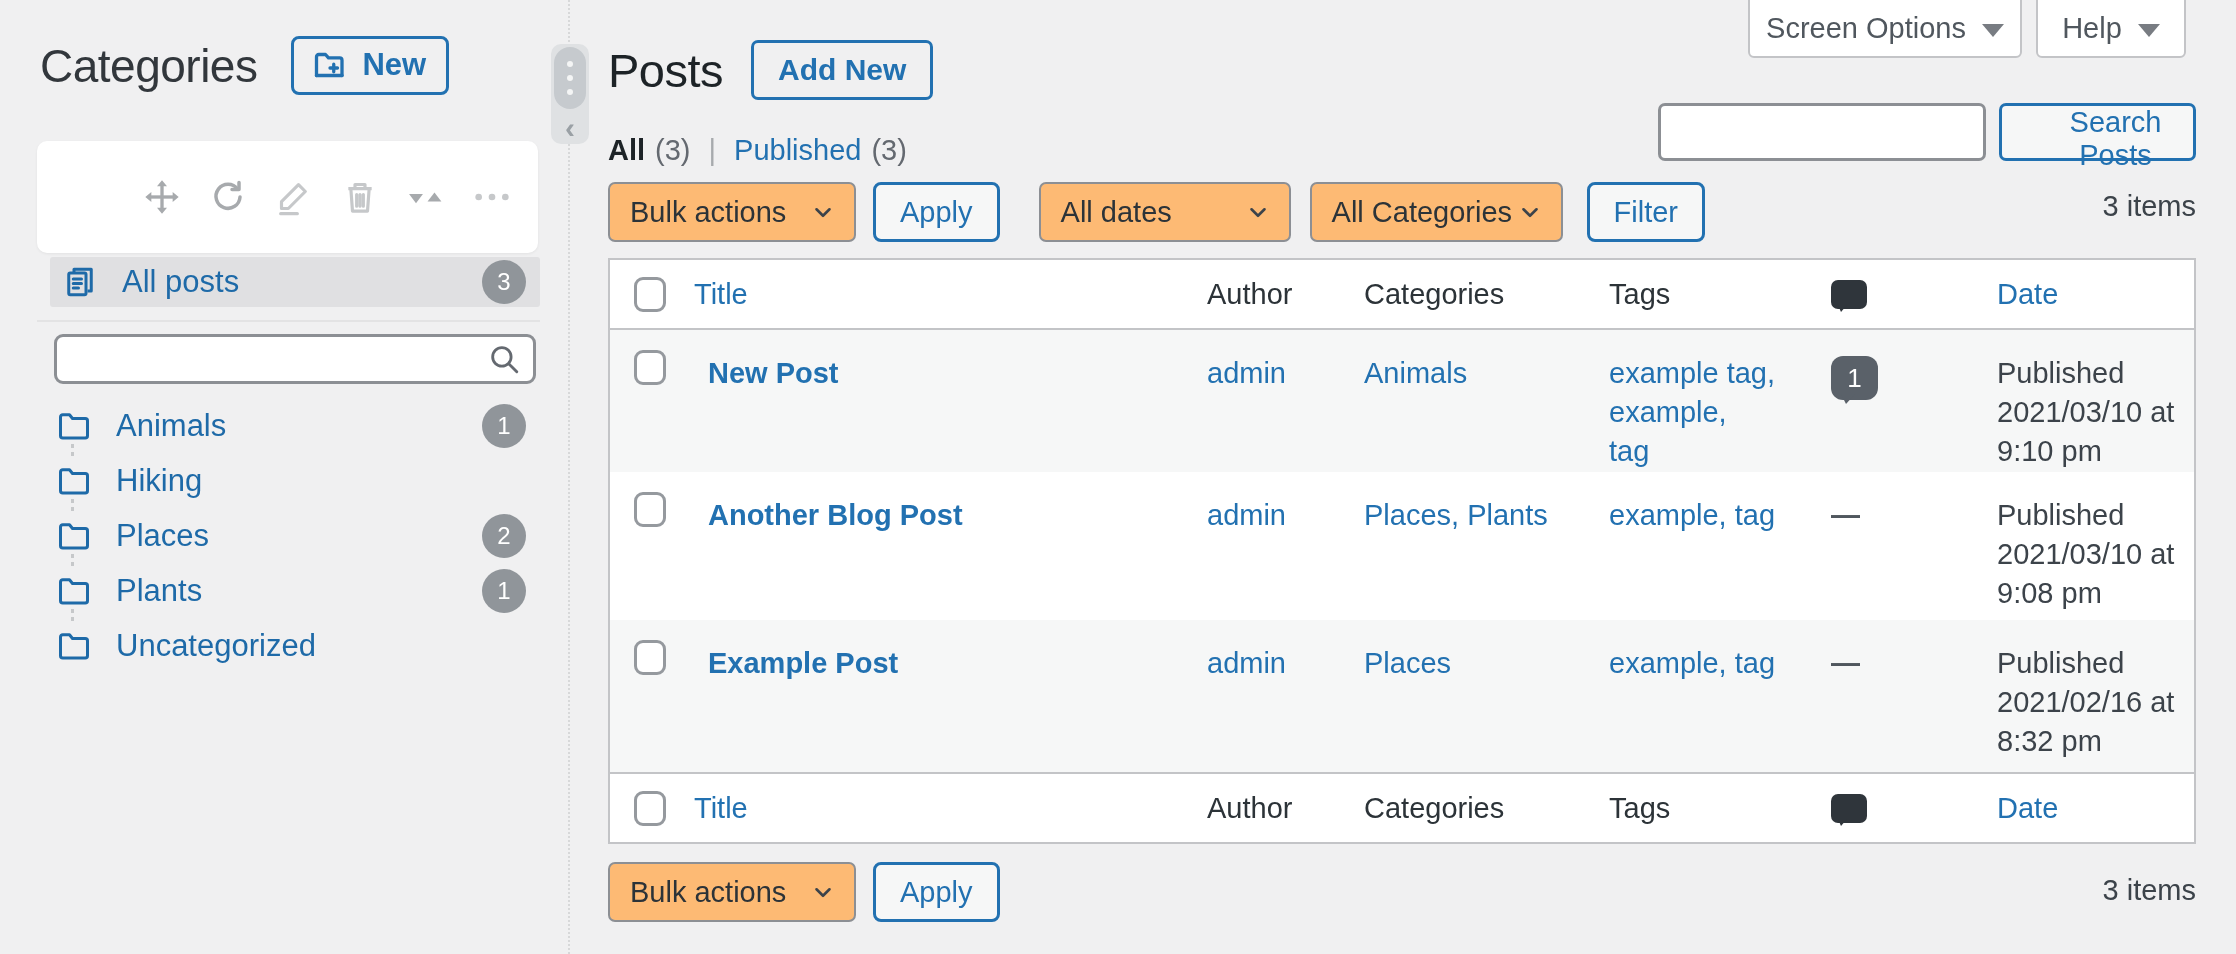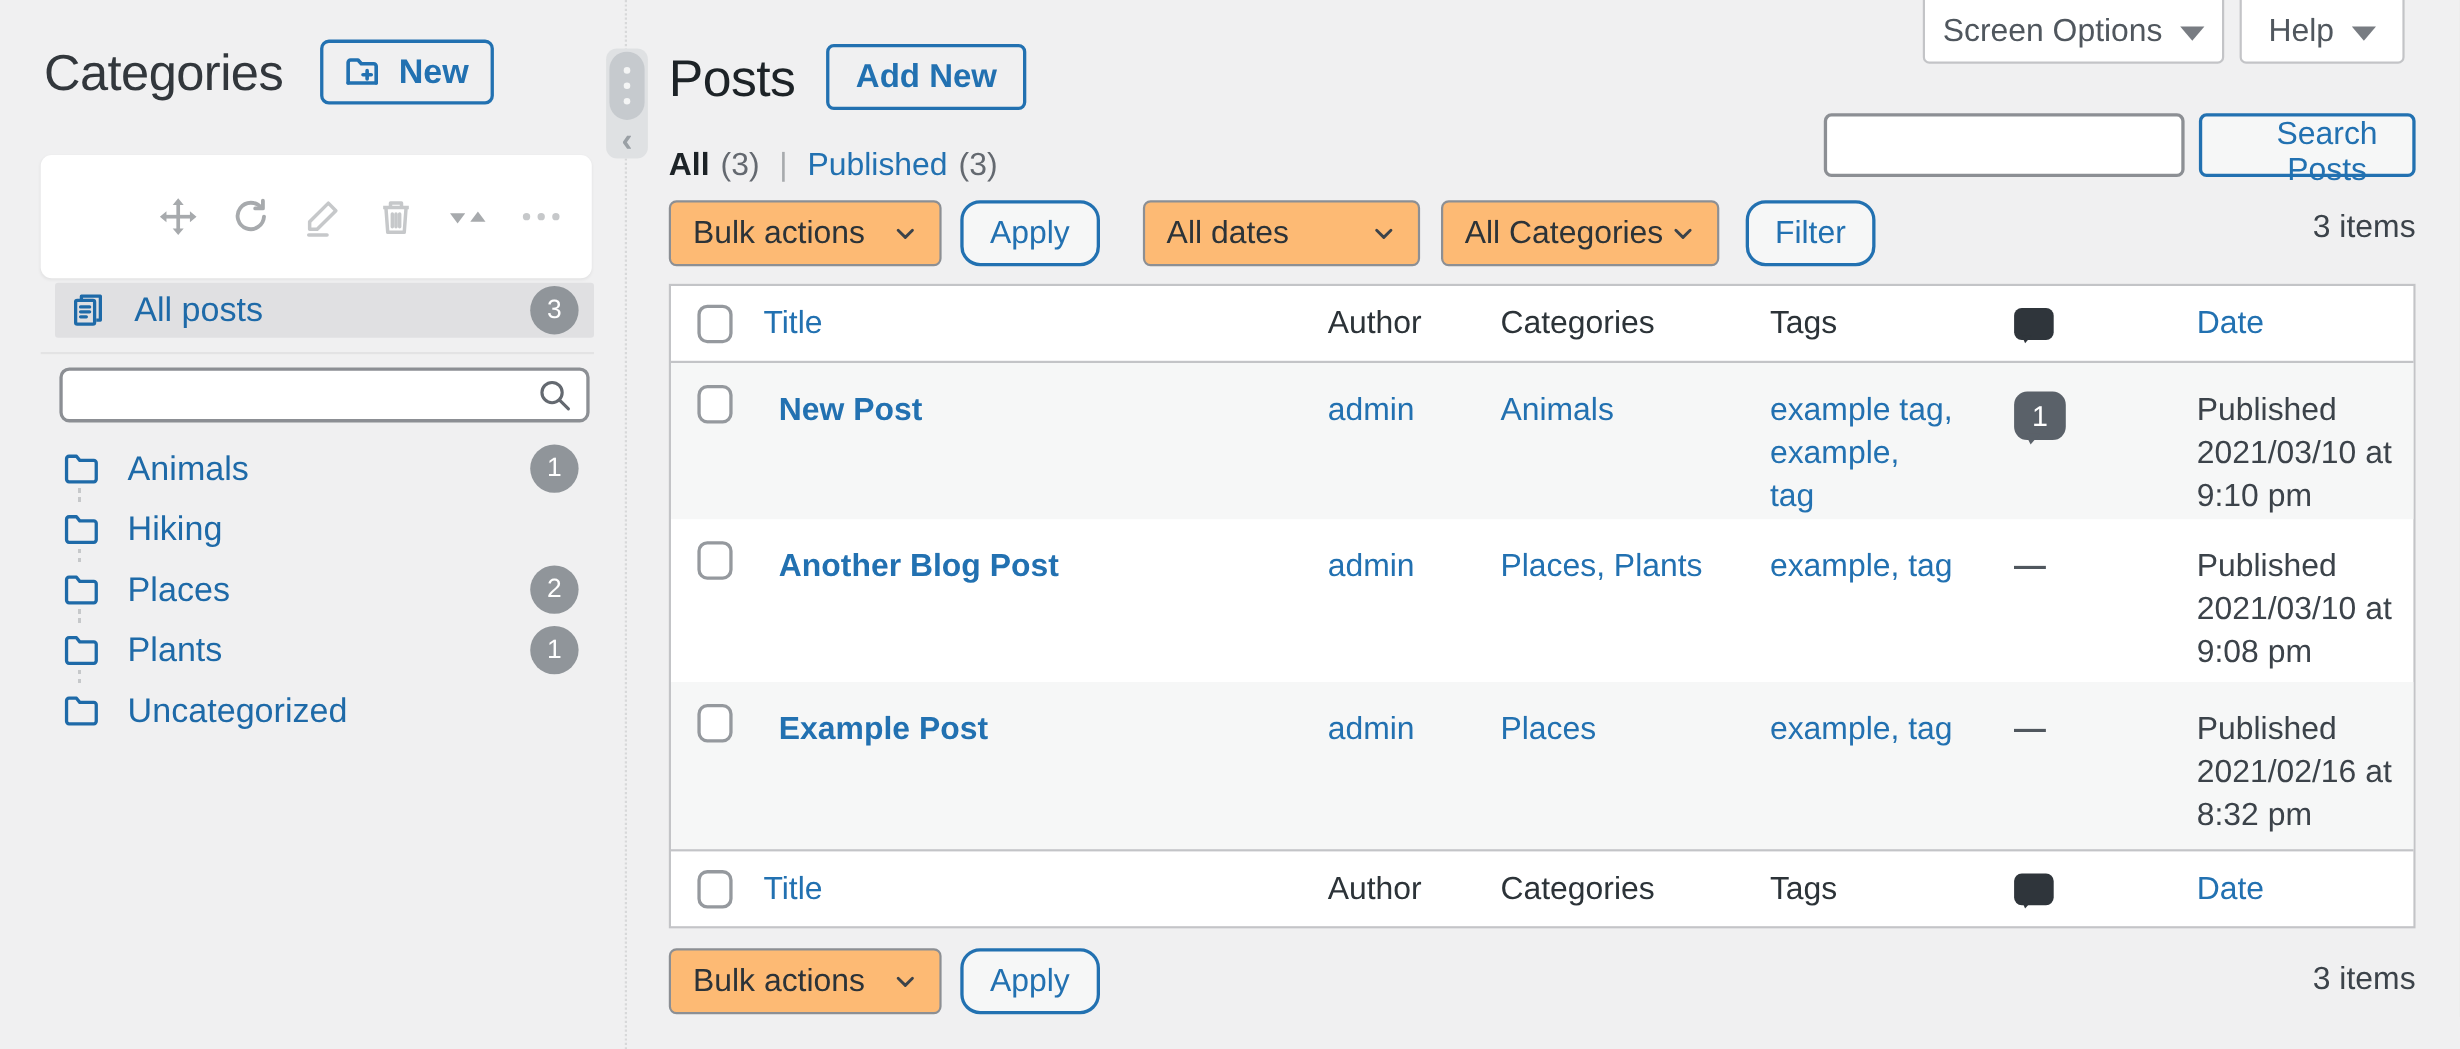--- a/index.html
+++ b/index.html
@@ -116,21 +116,21 @@
   
   .tablenav { position:absolute; left:608px; display:flex; align-items:center; }
   .tablenav.top { top:182px; }
   .tablenav.bottom { top:862px; }
   .select-box {
     height:60px; background:#fdba74; border:2px solid #8c8f94; border-radius:7px;
     display:flex; align-items:center; justify-content:space-between;
     font-size:29px; color:#2c3338; padding:0 18px 0 20px; cursor:pointer;
   }
   .wp-btn {
-    height:60px; background:#f6f7f7; border:3px solid #2271b1; border-radius:18px;
+    height:60px; background:#f6f7f7; border:3px solid #2271b1; border-radius:8px;
     color:#2271b1; font-size:29px; padding:0 24px; cursor:pointer; font-family:inherit;
   }
   .items-count { position:absolute; right:40px; font-size:29px; color:#3c434a; }
   .items-count.top { top:190px; }
   .items-count.bottom { top:874px; }
 
   
   .posts-table {
     position:absolute; left:608px; top:258px; width:1588px;
     background:#fff; border:2px solid #c3c4c7;

